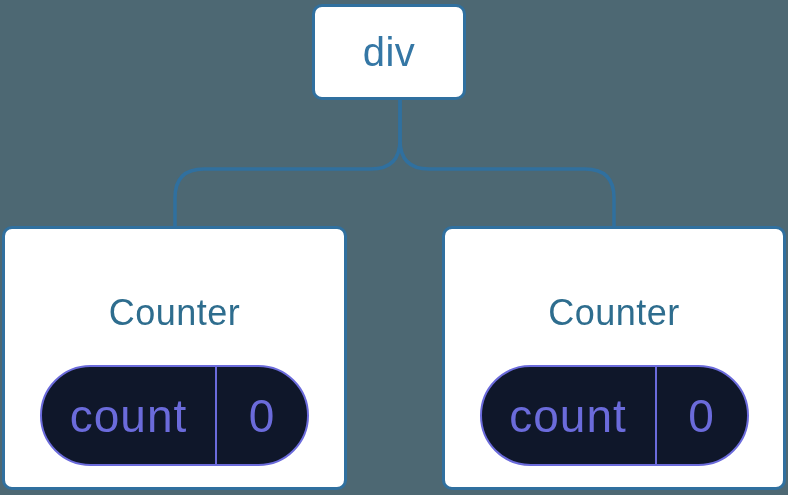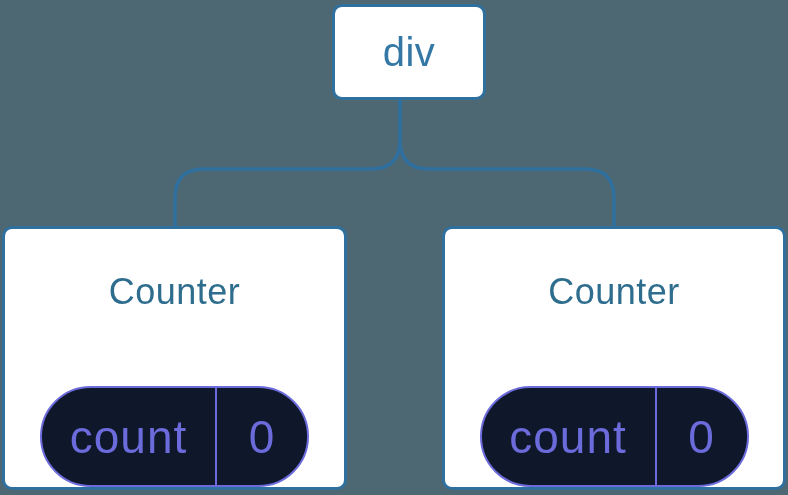--- a/index.html
+++ b/index.html
@@ -24,36 +24,36 @@
     position: absolute;
     background: #ffffff;
     border: 3px solid #30709f;
     border-radius: 10px;
     box-sizing: border-box;
     display: flex;
     align-items: center;
     justify-content: center;
   }
   .root-node {
-    left: 332px;
+    left: 312px;
     top: 4px;
     width: 154px;
     height: 96px;
   }
   .root-label {
     color: #3577a5;
     font-size: 40px;
     font-weight: 500;
     letter-spacing: 0.5px;
   }
   .counter-node {
     top: 226px;
     height: 264px;
     flex-direction: column;
-    justify-content: space-between;
+    justify-content: center;
   }
   .counter-node.left  { left: 2px;   width: 345px; }
   .counter-node.right { left: 442px; width: 344px; }
   .counter-title {
     margin-top: 42px;
     color: #2e6d8e;
     font-size: 36px;
     font-weight: 500;
     letter-spacing: 0.5px;
     line-height: 1.15;

